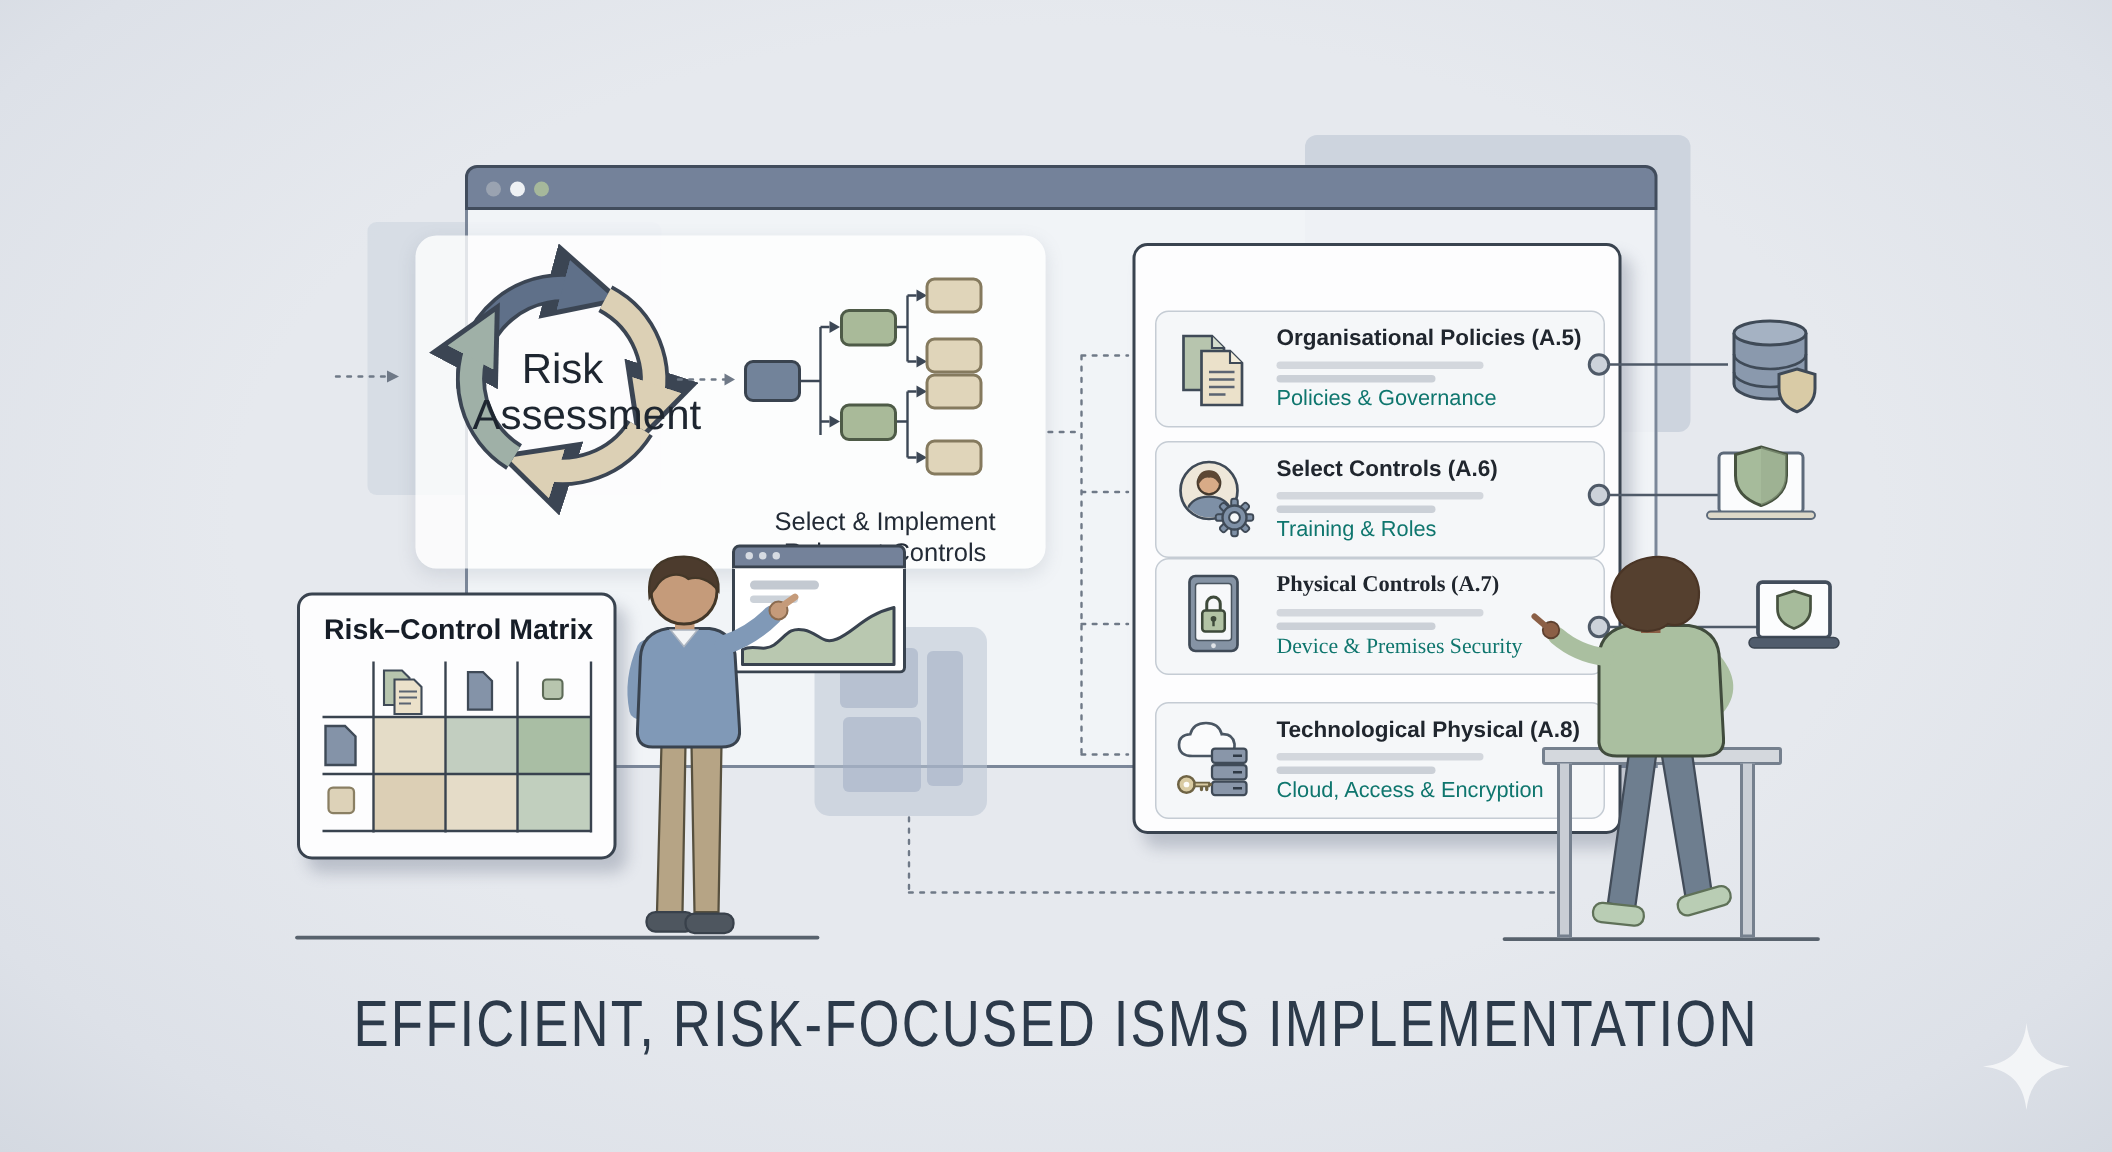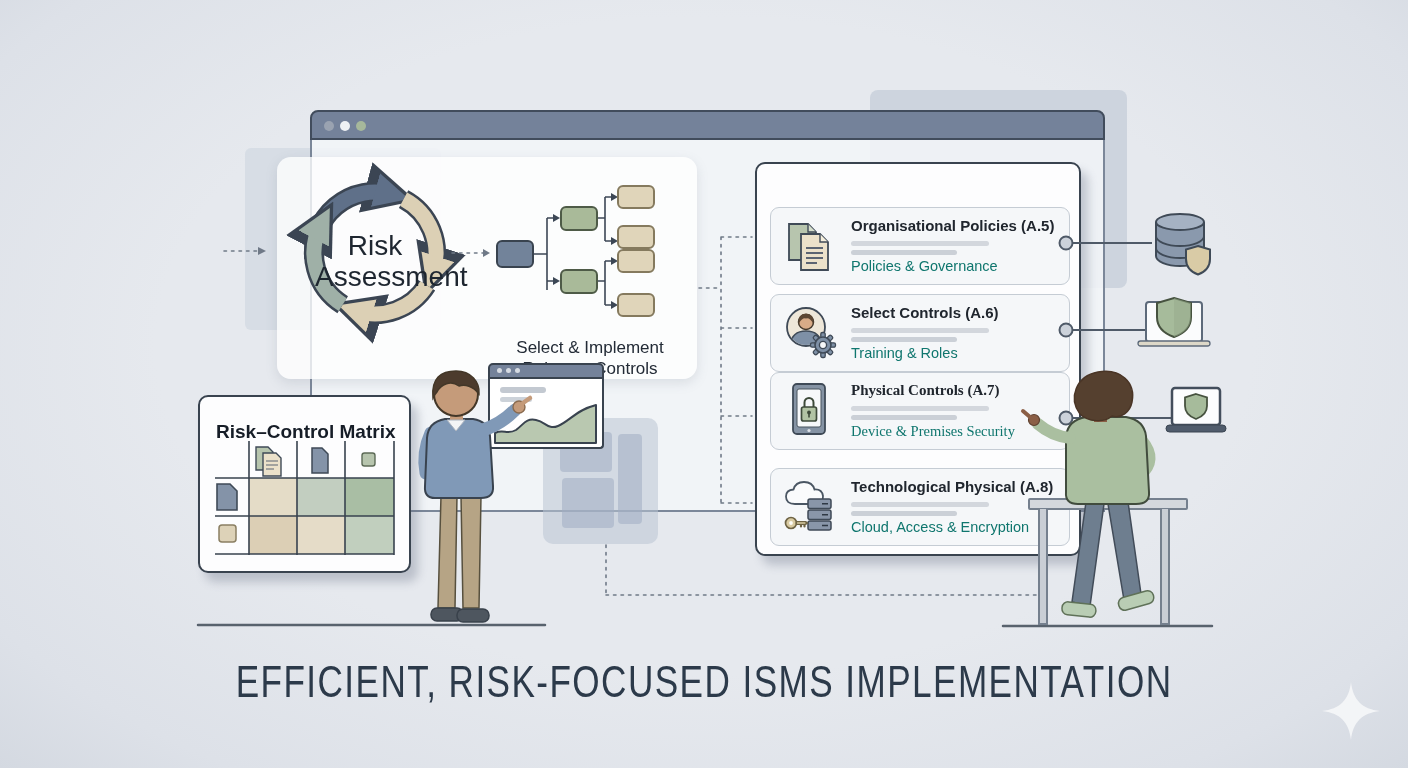--- a/index.html
+++ b/index.html
@@ -203,21 +203,21 @@
         <path d="M15.5,44.7 H25 V47.3 H15.5 Z" fill="#d9cba2" stroke="#6e6344" stroke-width="1.2"></path>
       </svg>
       <div class="card-title">Technological Physical (A.8)</div>
       <div class="card-bar1"></div>
       <div class="card-bar2"></div>
       <div class="card-sub">Cloud, Access &amp; Encryption</div>
     </div>
   </div>
 
   <div class="abs card-panel" style="left:198px;top:395px;width:209px;height:174px;z-index:5;">
-    <div class="abs panel-title" style="left:16px;top:24px;">Risk–Control Matrix</div>
+    <div class="abs panel-title" style="left:16px;top:13px;">Risk–Control Matrix</div>
     <svg class="abs" style="left:0;top:0;" width="212" height="177" viewBox="0 0 212 177">
       <g stroke="none">
         <rect x="49" y="81" width="48" height="38" fill="#e4dcc7"></rect>
         <rect x="97" y="81" width="48" height="38" fill="#c2cec0"></rect>
         <rect x="145" y="81" width="49" height="38" fill="#a9bea4"></rect>
         <rect x="49" y="119" width="48" height="38" fill="#dccfb5"></rect>
         <rect x="97" y="119" width="48" height="38" fill="#e5dcc8"></rect>
         <rect x="145" y="119" width="49" height="38" fill="#c1cfbe"></rect>
       </g>
       <g stroke="#39434f" stroke-width="1.6">

